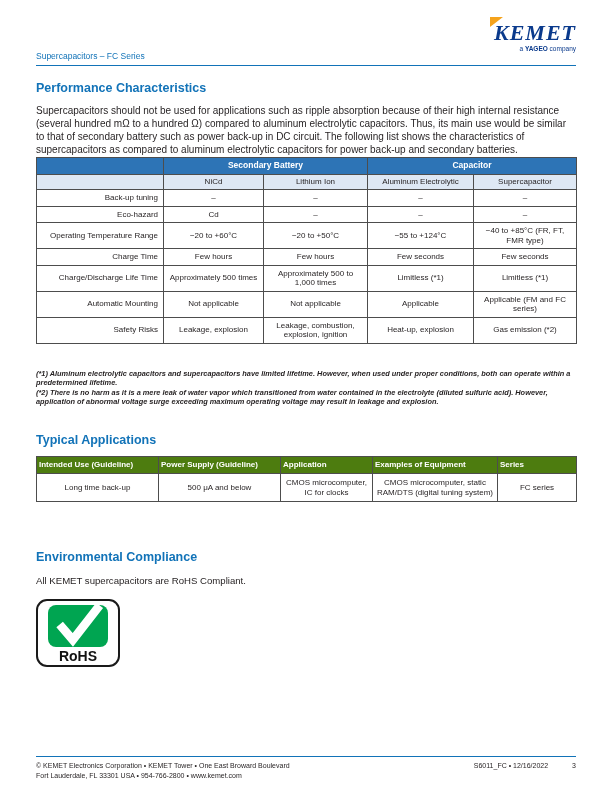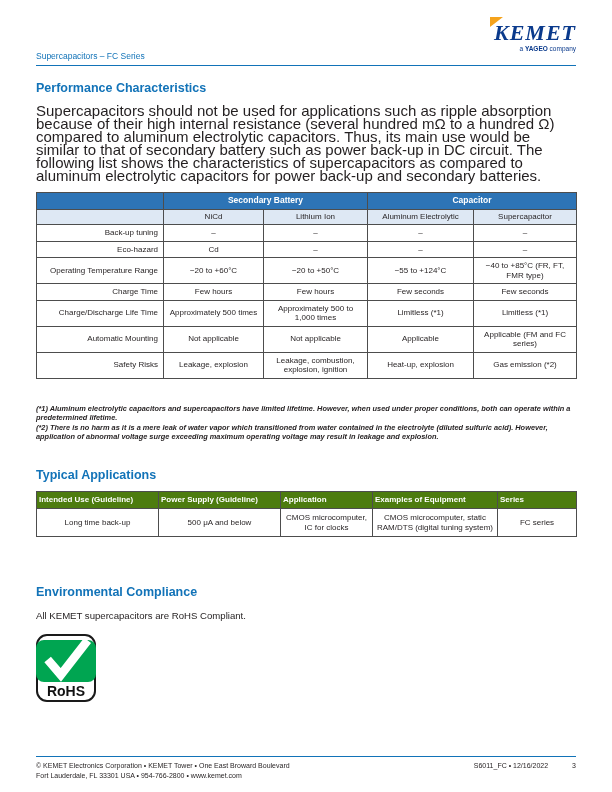--- a/index.html
+++ b/index.html
@@ -24,38 +24,38 @@
     color: #0a3a8c; letter-spacing: 1px; line-height: 22px;
   }
   .logo-tagline { font-size: 6.5px; color: #0a3a8c; margin-top: 1px; }
   .logo-tagline b { font-weight: bold; }
   
   .content { margin: 0 36px; }
   .section-h { font-size: 12.5px; font-weight: bold; color: #1273b8; }
   .h-perf { margin-top: 15px; }
   .h-apps { margin-top: 26px; }
   .h-env  { margin-top: 48px; }
-  .intro { margin-top: 9px; font-size: 15px; line-height: 13px; }
+  .intro { margin-top: 9px; font-size: 10px; line-height: 13px; }
   
   table { border-collapse: collapse; width: 540px; table-layout: fixed; }
   th, td { border: 1px solid #4d4d4d; font-size: 8px; line-height: 9.5px; padding: 3px 3px; vertical-align: middle; }
-  .cmp-table { margin-top: 10px; }
+  .cmp-table { margin-top: 1px; }
   .cmp-table tr.grp-row th { background: #2d74b6; color: #ffffff; font-weight: bold; font-size: 8.5px; padding: 3px 2px; }
   .cmp-table tr.sub-row th { background: #dee8f4; color: #231f20; font-weight: normal; text-align: center; padding: 2.5px 2px; }
   .cmp-table tbody th.rl { text-align: right; font-weight: normal; padding-right: 5px; background: #ffffff; }
   .cmp-table tbody td { text-align: center; }
   .footnotes { margin-top: 25px; }
   .footnote { font-size: 7.4px; line-height: 9.6px; font-style: italic; font-weight: bold; }
   .app-table { margin-top: 9px; }
   .app-table thead th { background: #4d7c0f; color: #ffffff; font-weight: bold; text-align: left; padding: 3.5px 2px; }
   .app-table tbody td { text-align: center; padding: 4px 3px; }
   
   .env-text { margin-top: 11px; font-size: 9.6px; }
   .rohs-logo {
-    margin-top: 13px; width: 60px;
+    margin-top: 13px; width: 84px;
     border: 2px solid #1a1a1a; border-radius: 11px; background: #ffffff;
     padding: 4px 4px 1px; display: flex; flex-direction: column; align-items: center;
   }
   .rohs-green {
     width: 60px; height: 42px; background: #00a551; border-radius: 8px;
     display: flex; align-items: center; justify-content: center; overflow: visible;
   }
   .rohs-check { width: 46px; height: 38px; overflow: visible; }
   .rohs-label { font-size: 14px; font-weight: bold; color: #111111; margin-top: 1px; line-height: 16px; }
   

